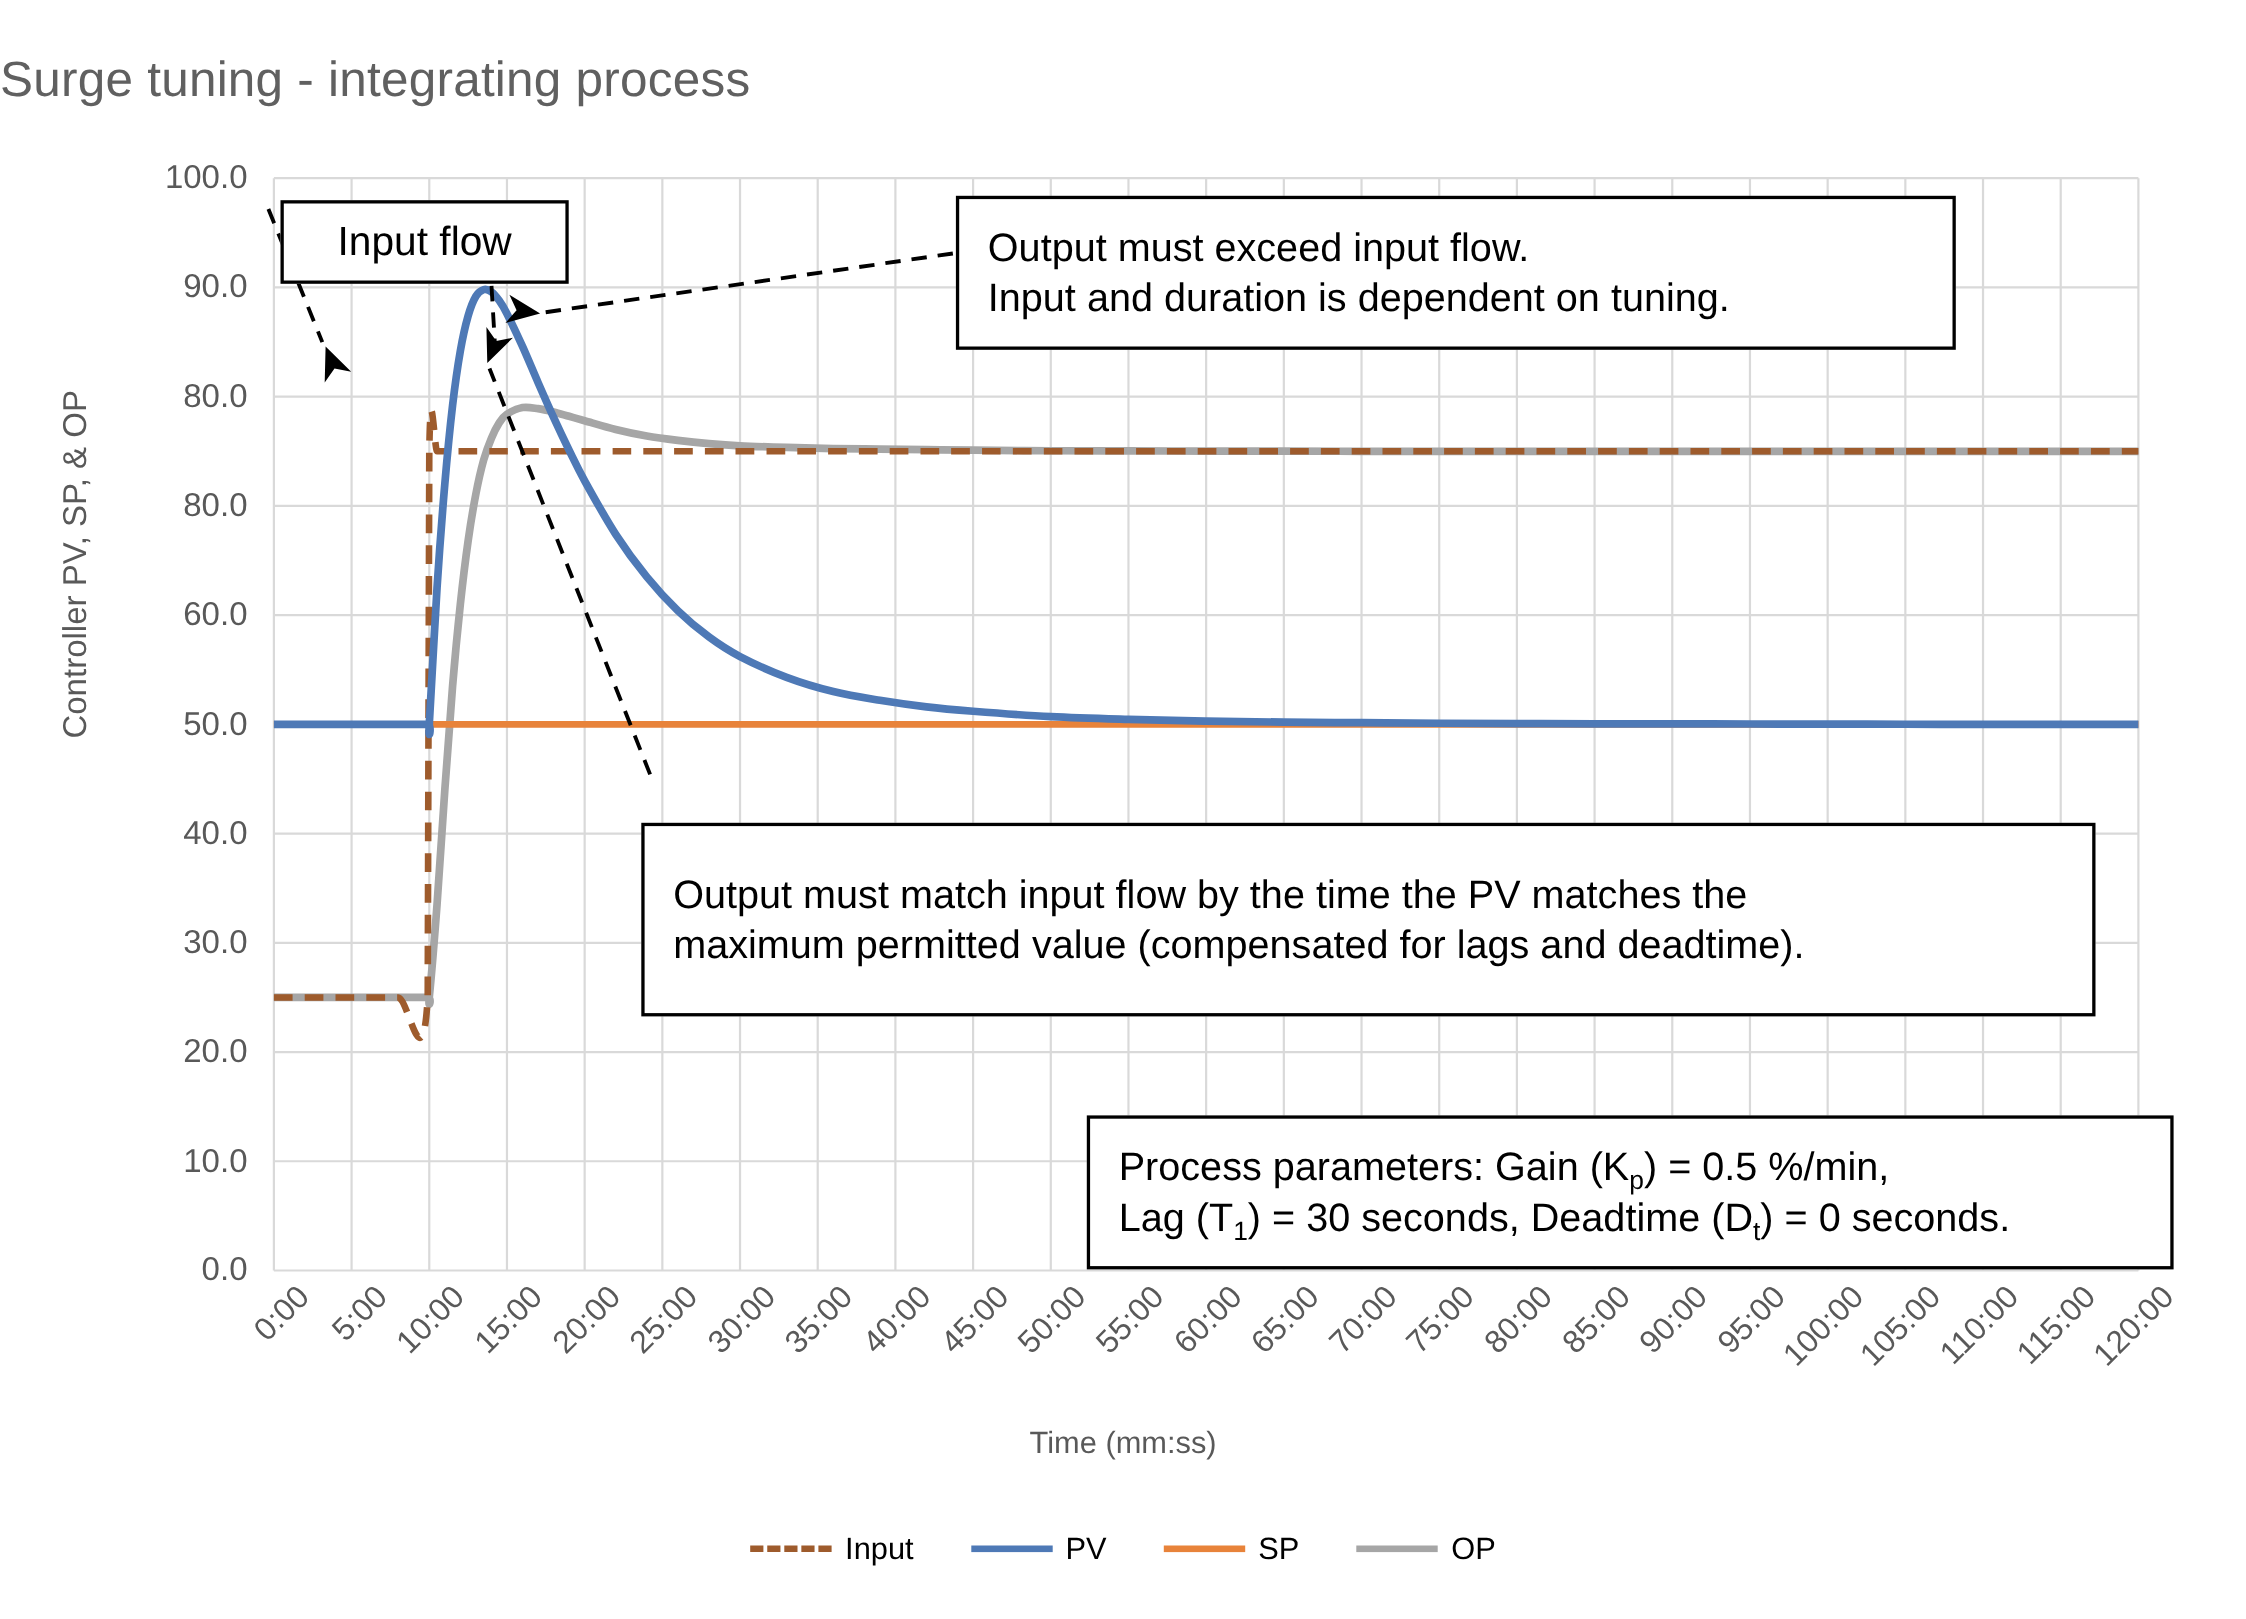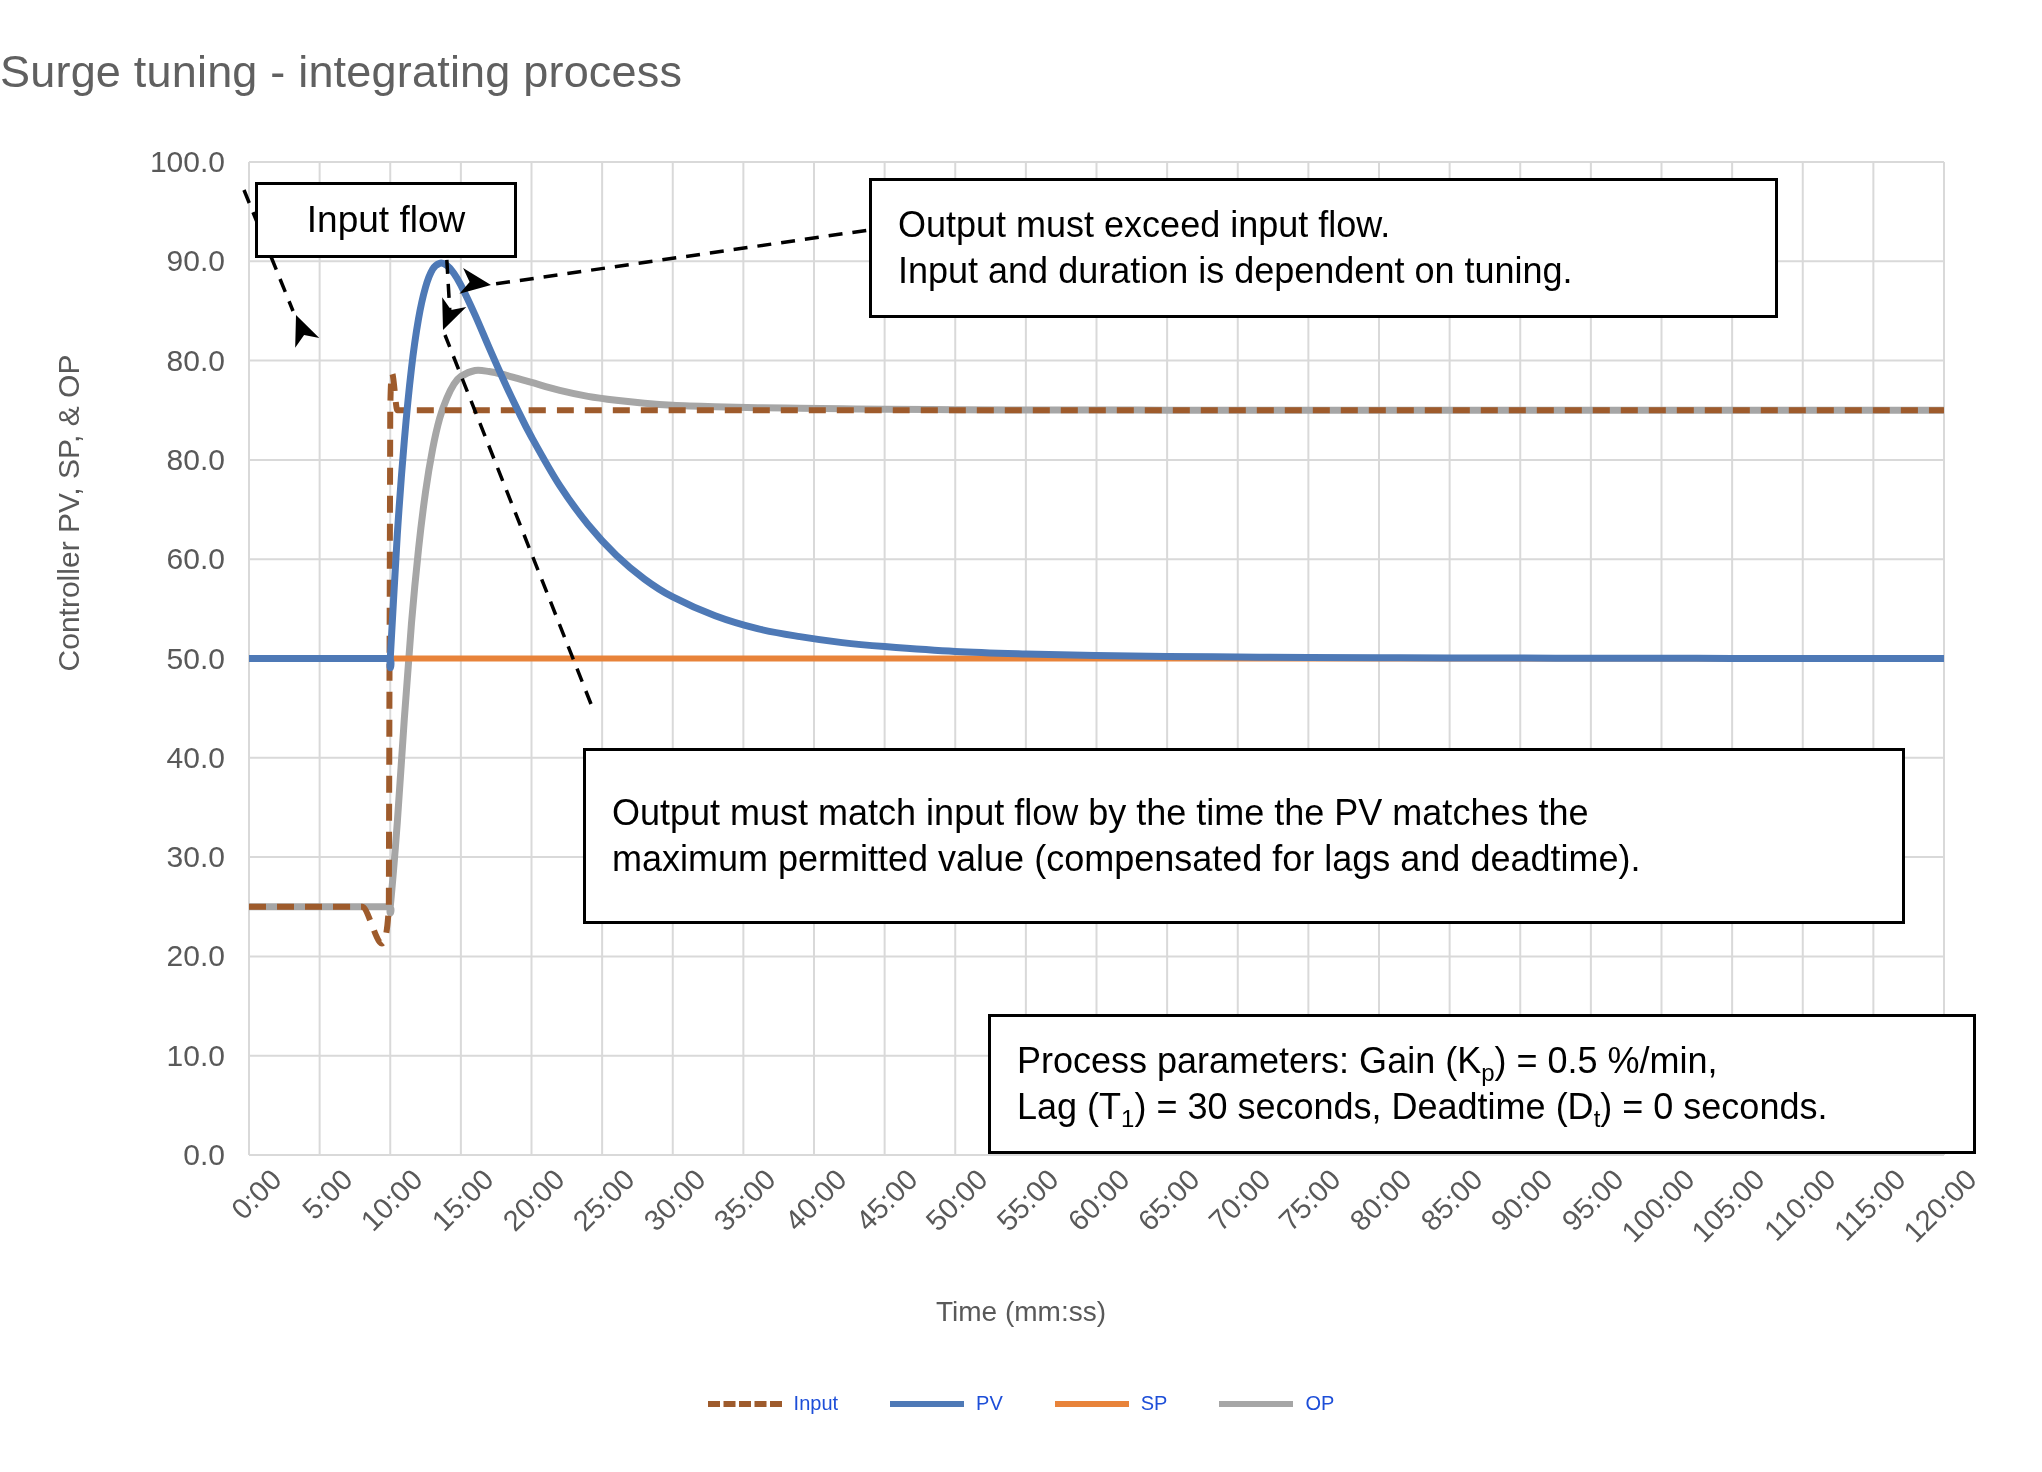--- a/index.html
+++ b/index.html
@@ -64,21 +64,21 @@
   .callout .ln sub{font-size:24px;line-height:0;}
 
   
   #legend{
     position:absolute;left:0;top:1392px;width:2042px;
     display:flex;justify-content:center;align-items:center;gap:0;
   }
   .legend-item{display:flex;align-items:center;margin:0 26px;}
   .legend-swatch{width:74px;height:0;border-top-width:6px;
     border-top-style:solid;margin-right:12px;}
-  .legend-label{font-size:20px;color:#1d4ed8;}
+  .legend-label{font-size:28px;color:#000000;}
 </style>
 </head>
 <body>
 
 <div id="chart-root">
 
   <div class="chart-title">Surge tuning - integrating process</div>
 
   <div class="y-axis-title">Controller PV, SP, &amp; OP</div>
 

